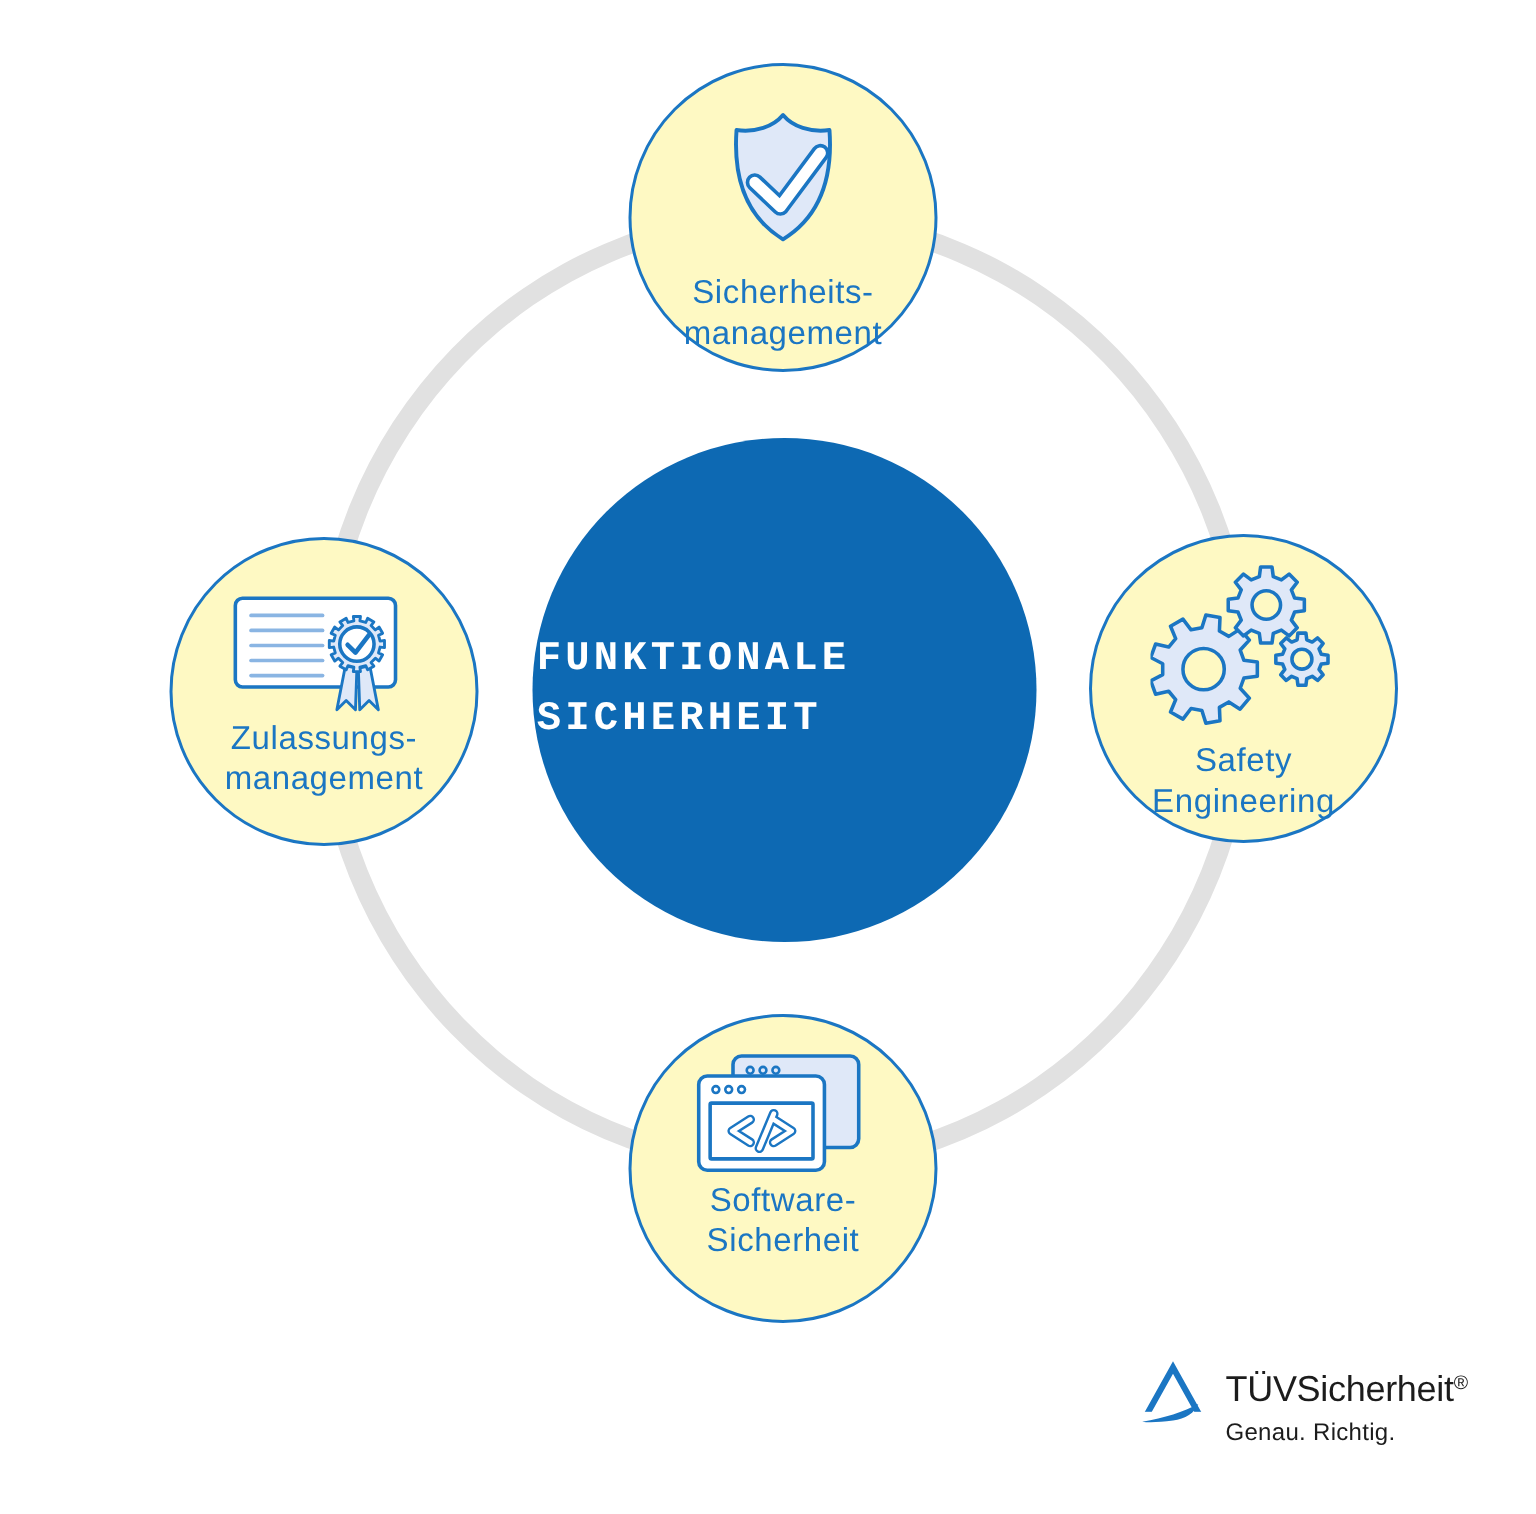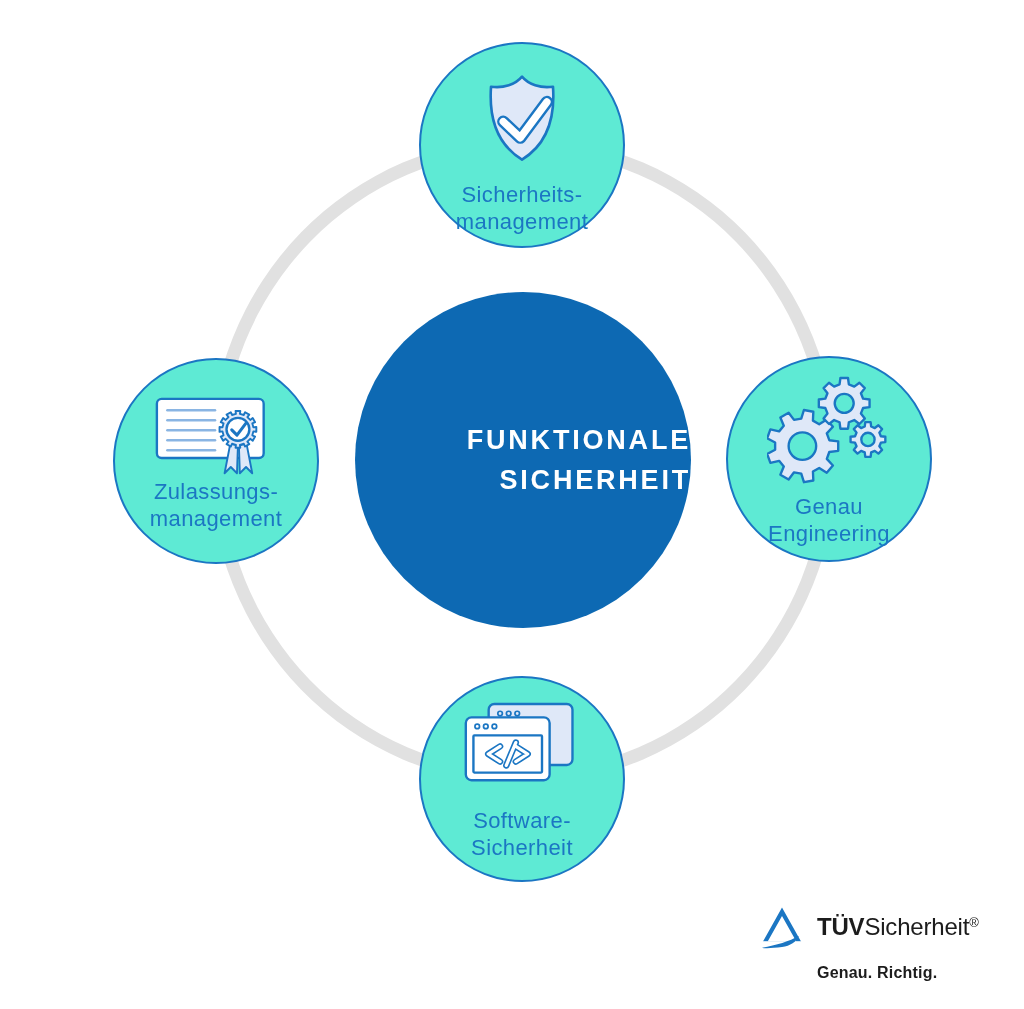--- a/index.html
+++ b/index.html
@@ -12,50 +12,50 @@
     --text-dark:#1c1c1c;
   }
   html,body{margin:0;padding:0;background:#fff;}
   body{font-family:"Liberation Sans",sans-serif;}
   .stage{position:relative;width:1024px;height:1009px;background:#fff;overflow:hidden;}
 
   .ring{position:absolute;left:209px;top:138px;width:628px;height:646px;
         border:13px solid var(--ring-gray);border-radius:50%;box-sizing:border-box;z-index:1;}
 
   .center-circle{position:absolute;left:355px;top:292px;width:336px;height:336px;border-radius:50%;
-        background:var(--primary-blue);display:flex;flex-direction:column;align-items:flex-end;
-        justify-content:center;z-index:2;}
+        background:var(--primary-blue);display:flex;flex-direction:column;align-items:flex-start;
+        justify-content:center;z-index:2;font-family:Liberation Mono, monospace;}
   .center-line{color:#ffffff;font-weight:bold;font-size:27px;line-height:40px;
         letter-spacing:2.8px;text-indent:2.8px;white-space:nowrap;}
 
-  .node{position:absolute;width:206px;height:206px;box-sizing:border-box;background:#5eead4;
+  .node{position:absolute;width:206px;height:206px;box-sizing:border-box;background:#fef9c3;
         border:2px solid var(--stroke-blue);border-radius:50%;display:flex;flex-direction:column;
         align-items:center;z-index:2;}
   .node-top{left:419px;top:42px;padding-top:26px;}
   .node-right{left:726px;top:356px;padding-top:14px;}
   .node-bottom{left:419px;top:676px;padding-top:24px;}
   .node-left{left:113px;top:358px;padding-top:36px;}
   .node-top .label{margin-top:13px;}
   .node-right .label{margin-top:7px;}
-  .node-bottom .label{margin-top:21px;}
+  .node-bottom .label{}
   .node-left .label{}
   .label{font-size:22px;line-height:27px;letter-spacing:0.4px;color:var(--stroke-blue);text-align:center;}
 
   .ic-fill{fill:var(--icon-fill);stroke:var(--stroke-blue);stroke-width:2.5;stroke-linejoin:round;}
   .ic-gear{fill:var(--icon-fill);stroke:var(--stroke-blue);stroke-width:2.5;stroke-linejoin:round;fill-rule:evenodd;}
   .ic-white{fill:#ffffff;stroke:var(--stroke-blue);stroke-width:2.5;stroke-linejoin:round;}
   .dots circle{fill:none;stroke:var(--stroke-blue);stroke-width:1.8;}
   .cert-lines line{stroke:var(--line-blue);stroke-width:2.6;stroke-linecap:round;}
 
   .logo{position:absolute;left:760px;top:906px;display:flex;gap:13px;align-items:flex-start;z-index:3;}
   .logo-text{margin-top:8px;}
   .brand{font-size:24px;line-height:26px;color:var(--text-dark);letter-spacing:-0.2px;white-space:nowrap;}
-  .brand-bold{font-weight:bold;}
+  .brand-bold{font-weight:normal;}
   .reg{font-size:13px;position:relative;top:-8px;}
-  .tagline{font-size:16px;font-weight:bold;color:var(--text-dark);margin-top:20px;letter-spacing:0.2px;}
+  .tagline{font-size:16px;font-weight:normal;color:var(--text-dark);margin-top:4px;letter-spacing:0.2px;}
 </style>
 </head>
 <body>
 
 <div class="stage">
 
   <div class="ring"></div>
 
   <div class="node node-top">
     <svg viewBox="0 0 110 112" width="96" height="98">
@@ -69,21 +69,21 @@
     </div>
   </div>
 
   <div class="node node-right">
     <svg viewBox="0 0 130 120" width="124" height="114">
       <path class="ic-gear" d="M65.3 71.8L74.7 73.0L74.7 83.0L65.3 84.2L62.7 91.4L69.1 98.4L62.6 106.1L54.7 101.0L48.1 104.8L48.5 114.2L38.6 116.0L35.8 107.0L28.2 105.6L22.5 113.1L13.8 108.1L17.4 99.4L12.5 93.5L3.3 95.6L-0.1 86.2L8.3 81.8L8.3 74.2L-0.1 69.8L3.3 60.4L12.5 62.5L17.4 56.6L13.8 47.9L22.5 42.9L28.2 50.4L35.8 49.0L38.6 40.0L48.5 41.8L48.1 51.2L54.7 55.0L62.6 49.9L69.1 57.6L62.7 64.6ZM51.5 78A14.5 14.5 0 1 0 22.5 78A14.5 14.5 0 1 0 51.5 78Z"></path>
       <path class="ic-gear" d="M100.9 28.1L107.7 29.0L107.7 37.0L100.9 37.9L98.6 43.6L102.7 49.0L97.0 54.7L91.6 50.6L85.9 52.9L85.0 59.7L77.0 59.7L76.1 52.9L70.4 50.6L65.0 54.7L59.3 49.0L63.4 43.6L61.1 37.9L54.3 37.0L54.3 29.0L61.1 28.1L63.4 22.4L59.3 17.0L65.0 11.3L70.4 15.4L76.1 13.1L77.0 6.3L85.0 6.3L85.9 13.1L91.6 15.4L97.0 11.3L102.7 17.0L98.6 22.4ZM91 33A10 10 0 1 0 71 33A10 10 0 1 0 91 33Z"></path>
       <path class="ic-gear" d="M119.6 67.6L124.3 68.2L124.3 73.8L119.6 74.4L118.0 78.2L120.9 82.0L117.0 85.9L113.2 83.0L109.4 84.6L108.8 89.3L103.2 89.3L102.6 84.6L98.8 83.0L95.0 85.9L91.1 82.0L94.0 78.2L92.4 74.4L87.7 73.8L87.7 68.2L92.4 67.6L94.0 63.8L91.1 60.0L95.0 56.1L98.8 59.0L102.6 57.4L103.2 52.7L108.8 52.7L109.4 57.4L113.2 59.0L117.0 56.1L120.9 60.0L118.0 63.8ZM113 71A7 7 0 1 0 99 71A7 7 0 1 0 113 71Z"></path>
     </svg>
     <div class="label">
-      <div>Genau</div>
+      <div>Safety</div>
       <div>Engineering</div>
     </div>
   </div>
 
   <div class="node node-bottom">
     <svg viewBox="0 0 126 88" width="120" height="84">
       <rect class="ic-fill" x="28" y="2" width="88" height="64" rx="6"></rect>
       <g class="dots">
           <circle cx="40" cy="12" r="2.4"></circle>
           <circle cx="49" cy="12" r="2.4"></circle>

